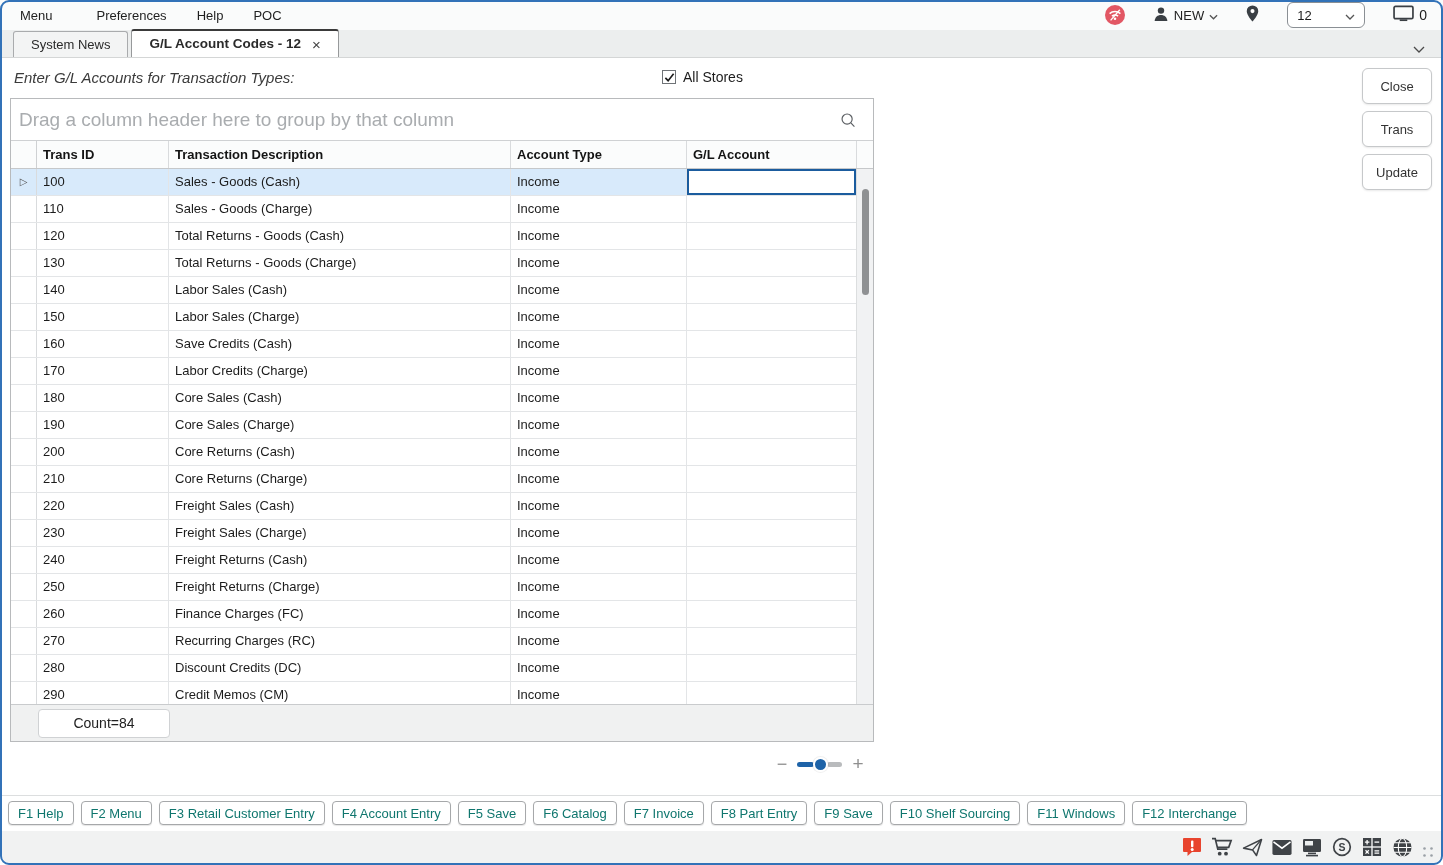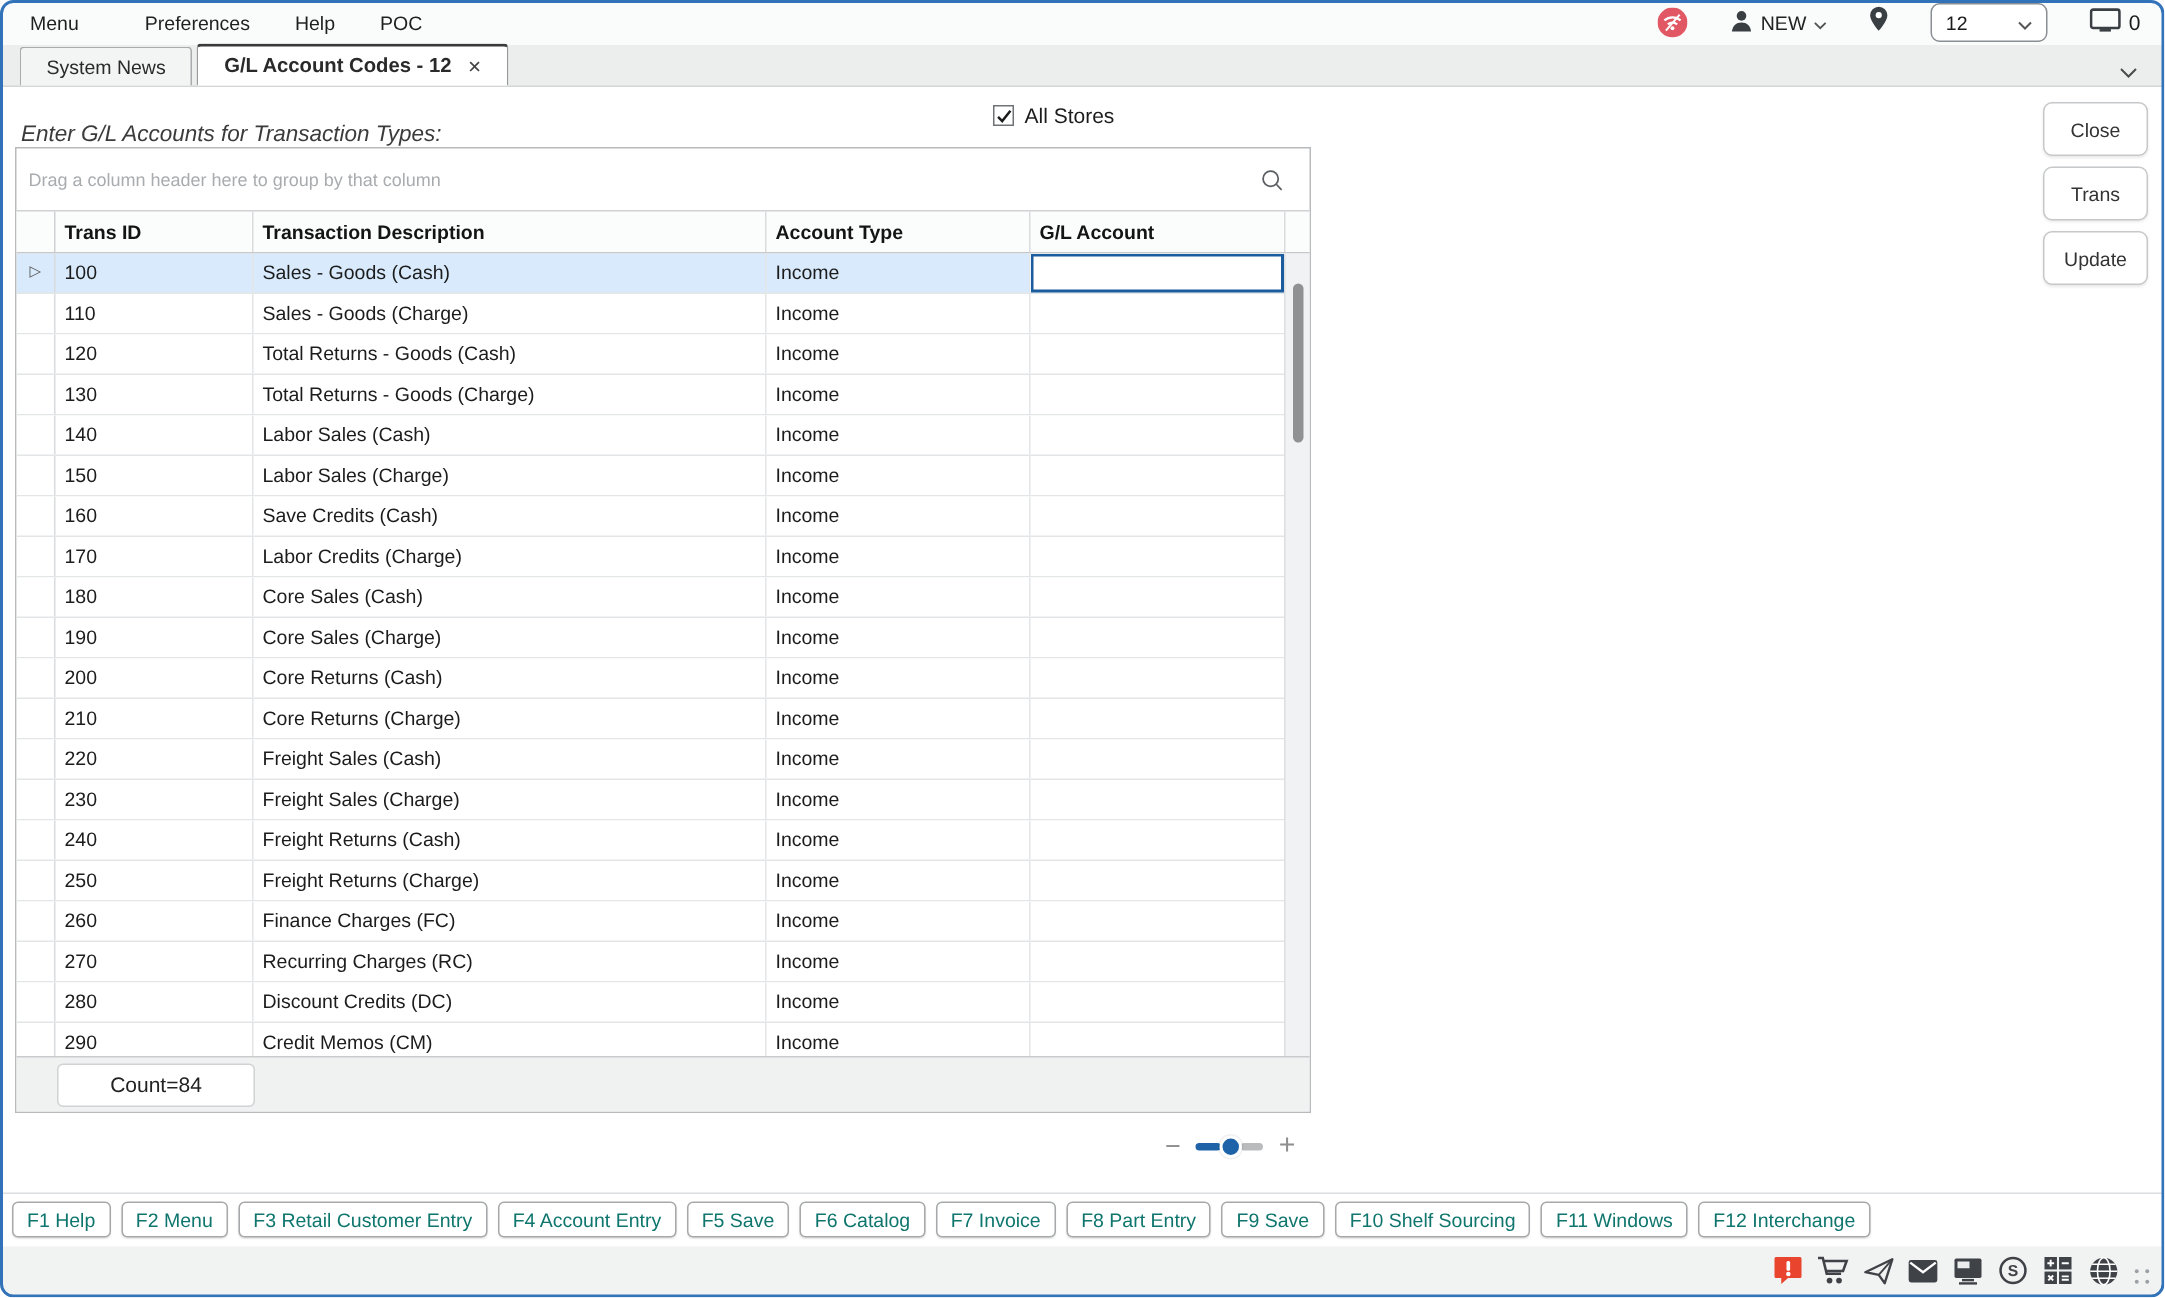--- a/index.html
+++ b/index.html
@@ -22,31 +22,31 @@
 
   
   .tabstrip { position:absolute; left:0; top:30px; width:100%; height:28px; background:#eceeee; border-bottom:1px solid #d4d6d6; }
   .tabs { position:absolute; left:13px; bottom:0; display:flex; align-items:flex-end; }
   .tab { height:26px; line-height:25px; padding:0 17px; font-size:13px; background:#f3f4f4; border:1px solid #a9abad; border-bottom:none; border-radius:3px 3px 0 0; color:#2a2a2a; cursor:default;margin-top:45px; }
   .tab.active { height:28px; line-height:26px; background:#fff; font-weight:bold; font-size:13.5px; border-color:#97999b; border-top:2px solid #3a3a3a; display:flex; align-items:center; gap:11px; margin-left:3px; }
   .tab-close { font-weight:normal; font-size:15px; color:#444; line-height:1; }
   .strip-chevron { position:absolute; right:18px; top:9px; }
 
   
-  .panel-title { position:absolute; left:14px; top:69px; font-style:italic; font-size:15px; color:#3b3b3b;margin-top:12px; }
+  .panel-title { position:absolute; left:14px; top:69px; font-style:italic; font-size:15px; color:#3b3b3b; }
   .allstores { position:absolute; left:662px; top:69px; display:flex; align-items:center; gap:7px; font-size:14px; }
   .checkbox { width:14px; height:14px; background:#fff; border:1px solid #6f7377; display:flex; align-items:center; justify-content:center; }
 
   .side-buttons { position:absolute; left:1362px; top:68px; display:flex; flex-direction:column; gap:7px; }
   .side-btn { width:70px; height:36px; background:#fff; border:1px solid #c6c8ca; border-radius:6px; font-size:13px; color:#333; font-family:inherit; box-shadow:0 1px 2px rgba(0,0,0,.09); cursor:pointer; }
 
   
   .grid { position:absolute; left:10px; top:98px; width:864px; height:644px; background:#fff; border:1px solid #b8babc; display:flex; flex-direction:column; }
   .group-panel { height:42px; position:relative; border-bottom:1px solid #cfd1d3; flex:none; }
-  .group-hint { position:absolute; left:8px; top:0; line-height:42px; font-size:12px; color:#a9acaf; }
+  .group-hint { position:absolute; left:8px; top:0; line-height:42px; font-size:19px; color:#a9acaf; }
   .search-icon { position:absolute; right:17px; top:13px; }
 
   .gcols { display:grid; grid-template-columns:26px 132px 342px 176px 170px; }
   .ghead { height:28px; flex:none; background:#fbfcfc; border-bottom:1px solid #c6c8ca; }
   .ghead .hcell { font-weight:bold; font-size:13px; line-height:27px; padding-left:6px; border-right:1px solid #d9dbdd; color:#141414; }
   .ghead .hcell.gutter { border-right:1px solid #cfd1d3; }
 
   .rows { flex:1 1 auto; overflow:hidden; position:relative; }
   .grow { height:27px; border-bottom:1px solid #e3e5e7; background:#fff; }
   .grow .cell { font-size:13px; line-height:26px; padding-left:6px; border-right:1px solid #e3e5e7; white-space:nowrap; overflow:hidden; }

